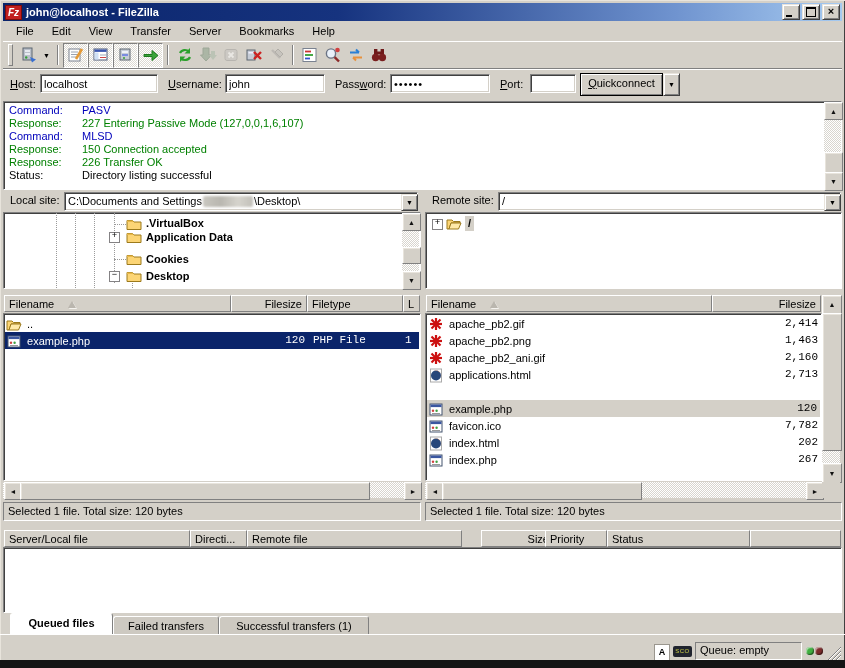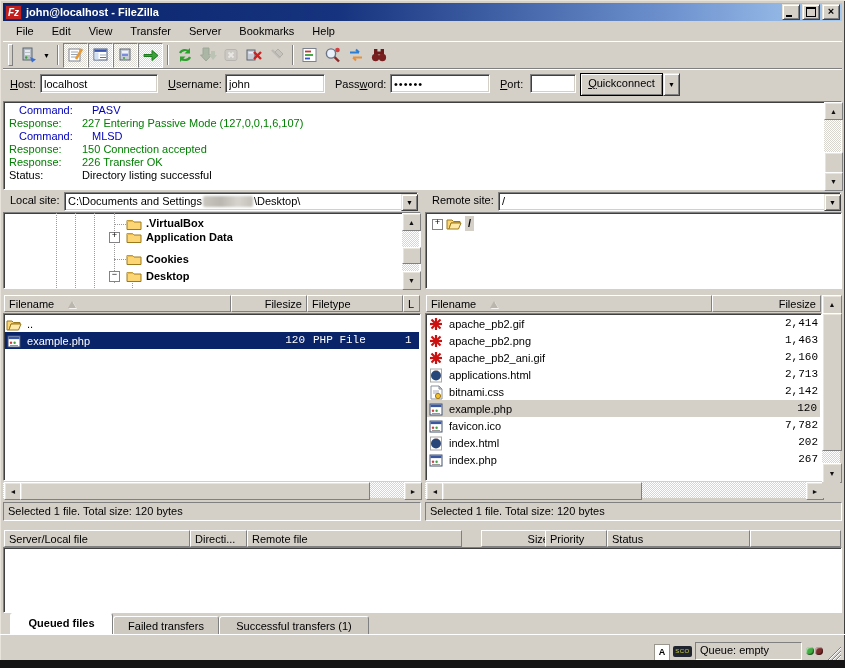--- a/index.html
+++ b/index.html
@@ -46,21 +46,21 @@
   #qc-btn{position:absolute;left:577px;top:4px;width:81px;height:21px;background:#d4d0c8;
     border:1px solid #000;box-shadow:inset 1px 1px 0 #fff, inset -1px -1px 0 #808080;
     text-align:center;line-height:19px;}
   #qc-dd{position:absolute;left:660px;top:4px;width:15px;height:21px;}
   
   #log{left:3px;top:101px;width:839px;height:89px;background:#fff;box-sizing:border-box;
     border:1px solid;border-color:#808080 #fff #fff #808080;
     box-shadow:inset 1px 1px 0 #404040;}
   .log-line{position:absolute;left:5px;height:13px;line-height:13px;white-space:nowrap;}
   .log-label{display:inline-block;width:73px;}
-  .t-cmd{color:#0000bb;margin-left:10px;} .t-resp{color:#008000;} .t-status{color:#000;}
+  .t-cmd{color:#0000bb;} .t-resp{color:#008000;} .t-status{color:#000;}
   
   .sb-track{position:absolute;background-color:#efede8;
     background-image:repeating-conic-gradient(#fff 0% 25%, #d8d5ce 0% 50%);background-size:2px 2px;}
   .sb-btn{position:absolute;background:#d4d0c8;border:1px solid;border-color:#fff #808080 #808080 #fff;
     box-shadow:inset 1px 1px 0 #e8e4dc;display:flex;align-items:center;justify-content:center;
     font-size:7px;color:#111;}
   .sb-thumb{position:absolute;background:#d4d0c8;border:1px solid;border-color:#fff #808080 #808080 #fff;
     box-shadow:inset 1px 1px 0 #e8e4dc;}
   
   .pane-label{position:absolute;height:19px;line-height:17px;padding:0 5px;box-sizing:border-box;}
@@ -418,31 +418,20 @@
       <span class="cell r" style="left:300px;width:90px">2,160</span>
     </div>
     <div class="frow" style="top:52px">
       <svg class="ic" viewBox="0 0 16 15">
           <rect x="2.5" y="1" width="11" height="13" fill="#fff" stroke="#aaa"></rect>
           <circle cx="8" cy="7.5" r="5" fill="#27477a"></circle>
           <path d="M8 2.6a5 5 0 0 1 4.6 6.9 5 5 0 0 0-7-6.2z" fill="#e8702a"></path>
         </svg>
       <span class="nm">applications.html</span>
       <span class="cell r" style="left:300px;width:90px">2,713</span>
-    </div>
-    <div class="frow" style="top:69px">
-      <svg class="ic" viewBox="0 0 16 15">
-          <path d="M3 1h8l3 3v10H3z" fill="#fff" stroke="#8890a0"></path>
-          <path d="M11 1l3 3h-3z" fill="#d4d0c8" stroke="#8890a0"></path>
-          <line x1="5" y1="6" x2="11" y2="6" stroke="#aab"></line>
-          <line x1="5" y1="8" x2="11" y2="8" stroke="#aab"></line>
-          <circle cx="10" cy="11" r="2.6" fill="#f0c030" stroke="#a07818"></circle>
-        </svg>
-      <span class="nm">bitnami.css</span>
-      <span class="cell r" style="left:300px;width:90px">2,142</span>
     </div>
     <div class="frow sel-inact" style="top:86px;left:1px;right:1px">
       <svg class="ic" style="margin-left:1px" viewBox="0 0 16 15">
           <rect x="2" y="2" width="12" height="11" fill="#fff" stroke="#44546e"></rect>
           <rect x="2.5" y="2.5" width="11" height="2.6" fill="#3a56a0"></rect>
           <circle cx="5" cy="8.8" r="1.2" fill="#d04040"></circle>
           <circle cx="8.6" cy="8.8" r="1.2" fill="#40a040"></circle>
           <rect x="4" y="11" width="8" height="1" fill="#999"></rect>
         </svg>
       <span class="nm">example.php</span>

